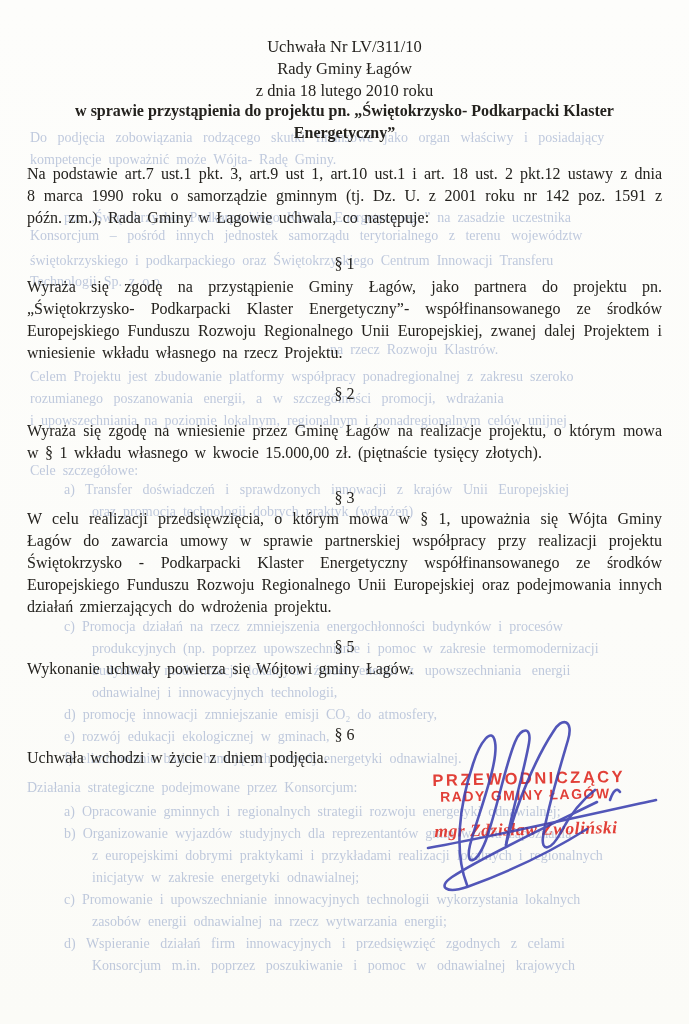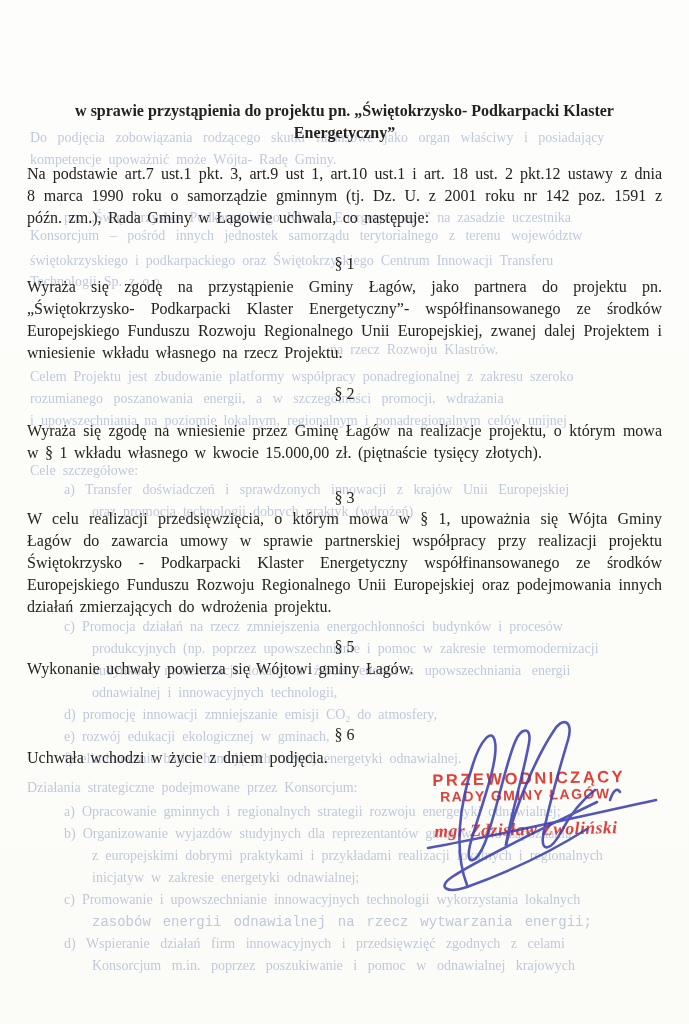--- a/index.html
+++ b/index.html
@@ -66,24 +66,29 @@
   <div class="ghost" style="top: 683px; left: 92px; color: rgb(130, 150, 192);">odnawialnej i innowacyjnych technologii,</div>
   <div class="ghost" style="top: 705px; left: 64px; color: rgb(130, 150, 192);">d) promocję innowacji zmniejszanie emisji CO₂ do atmosfery,</div>
   <div class="ghost" style="top: 727px; left: 64px; color: rgb(130, 150, 192);">e) rozwój edukacji ekologicznej w gminach,</div>
   <div class="ghost" style="top: 749px; left: 64px; color: rgb(130, 150, 192);">f) eliminowanie barier hamujących rozwój energetyki odnawialnej.</div>
   <div class="ghost" style="top: 778px; left: 27px; color: rgb(130, 150, 192);">Działania strategiczne podejmowane przez Konsorcjum:</div>
   <div class="ghost" style="top: 802px; left: 64px; color: rgb(130, 150, 192);">a) Opracowanie gminnych i regionalnych strategii rozwoju energetyki odnawialnej;</div>
   <div class="ghost" style="top: 824px; left: 64px; color: rgb(130, 150, 192);">b) Organizowanie wyjazdów studyjnych dla reprezentantów gmin w celu zapoznania</div>
   <div class="ghost" style="top: 846px; left: 92px; color: rgb(130, 150, 192);">z europejskimi dobrymi praktykami i przykładami realizacji lokalnych i regionalnych</div>
   <div class="ghost" style="top: 868px; left: 92px; color: rgb(130, 150, 192);">inicjatyw w zakresie energetyki odnawialnej;</div>
   <div class="ghost" style="top: 890px; left: 64px; color: rgb(130, 150, 192);">c) Promowanie i upowszechnianie innowacyjnych technologii wykorzystania lokalnych</div>
-  <div class="ghost" style="top: 912px; left: 92px; color: rgb(130, 150, 192); font-family: Liberation Mono, monospace;">zasobów energii odnawialnej na rzecz wytwarzania energii;</div>
+  <div class="ghost" style="top: 912px; left: 92px; color: rgb(130, 150, 192);">zasobów energii odnawialnej na rzecz wytwarzania energii;</div>
   <div class="ghost gw" style="top: 934px; left: 64px; color: rgb(130, 150, 192);">d) Wspieranie działań firm innowacyjnych i przedsięwzięć zgodnych z celami</div>
   <div class="ghost gw" style="top: 956px; left: 92px; color: rgb(130, 150, 192);">Konsorcjum m.in. poprzez poszukiwanie i pomoc w odnawialnej krajowych</div>
 
+  <div class="abs doc-head">
+    <div>Uchwała Nr LV/311/10</div>
+    <div>Rady Gminy  Łagów</div>
+    <div>z dnia 18 lutego 2010 roku</div>
+  </div>
 
   <div class="abs subject">w sprawie przystąpienia do projektu  pn. „Świętokrzysko- Podkarpacki Klaster Energetyczny”</div>
 
   <div class="abs para legal">Na podstawie art.7 ust.1 pkt. 3, art.9 ust 1, art.10 ust.1 i art. 18 ust. 2 pkt.12  ustawy z dnia 8 marca 1990 roku  o samorządzie gminnym (tj. Dz. U. z 2001 roku nr 142 poz. 1591 z późn. zm.), Rada Gminy w Łagowie uchwala, co następuje:</div>
 
   <div class="abs sec-head h1">§ 1</div>
   <div class="abs para sec-body b1">Wyraża się zgodę na przystąpienie Gminy Łagów, jako partnera do projektu pn. „Świętokrzysko- Podkarpacki Klaster Energetyczny”- współfinansowanego ze środków Europejskiego Funduszu Rozwoju Regionalnego Unii Europejskiej,  zwanej dalej Projektem i wniesienie wkładu własnego na rzecz Projektu.</div>
 
   <div class="abs sec-head h2">§ 2</div>
   <div class="abs para sec-body b2">Wyraża się zgodę na wniesienie przez Gminę Łagów na realizacje projektu, o którym mowa w § 1 wkładu własnego w kwocie  15.000,00 zł. (piętnaście tysięcy złotych).</div>

